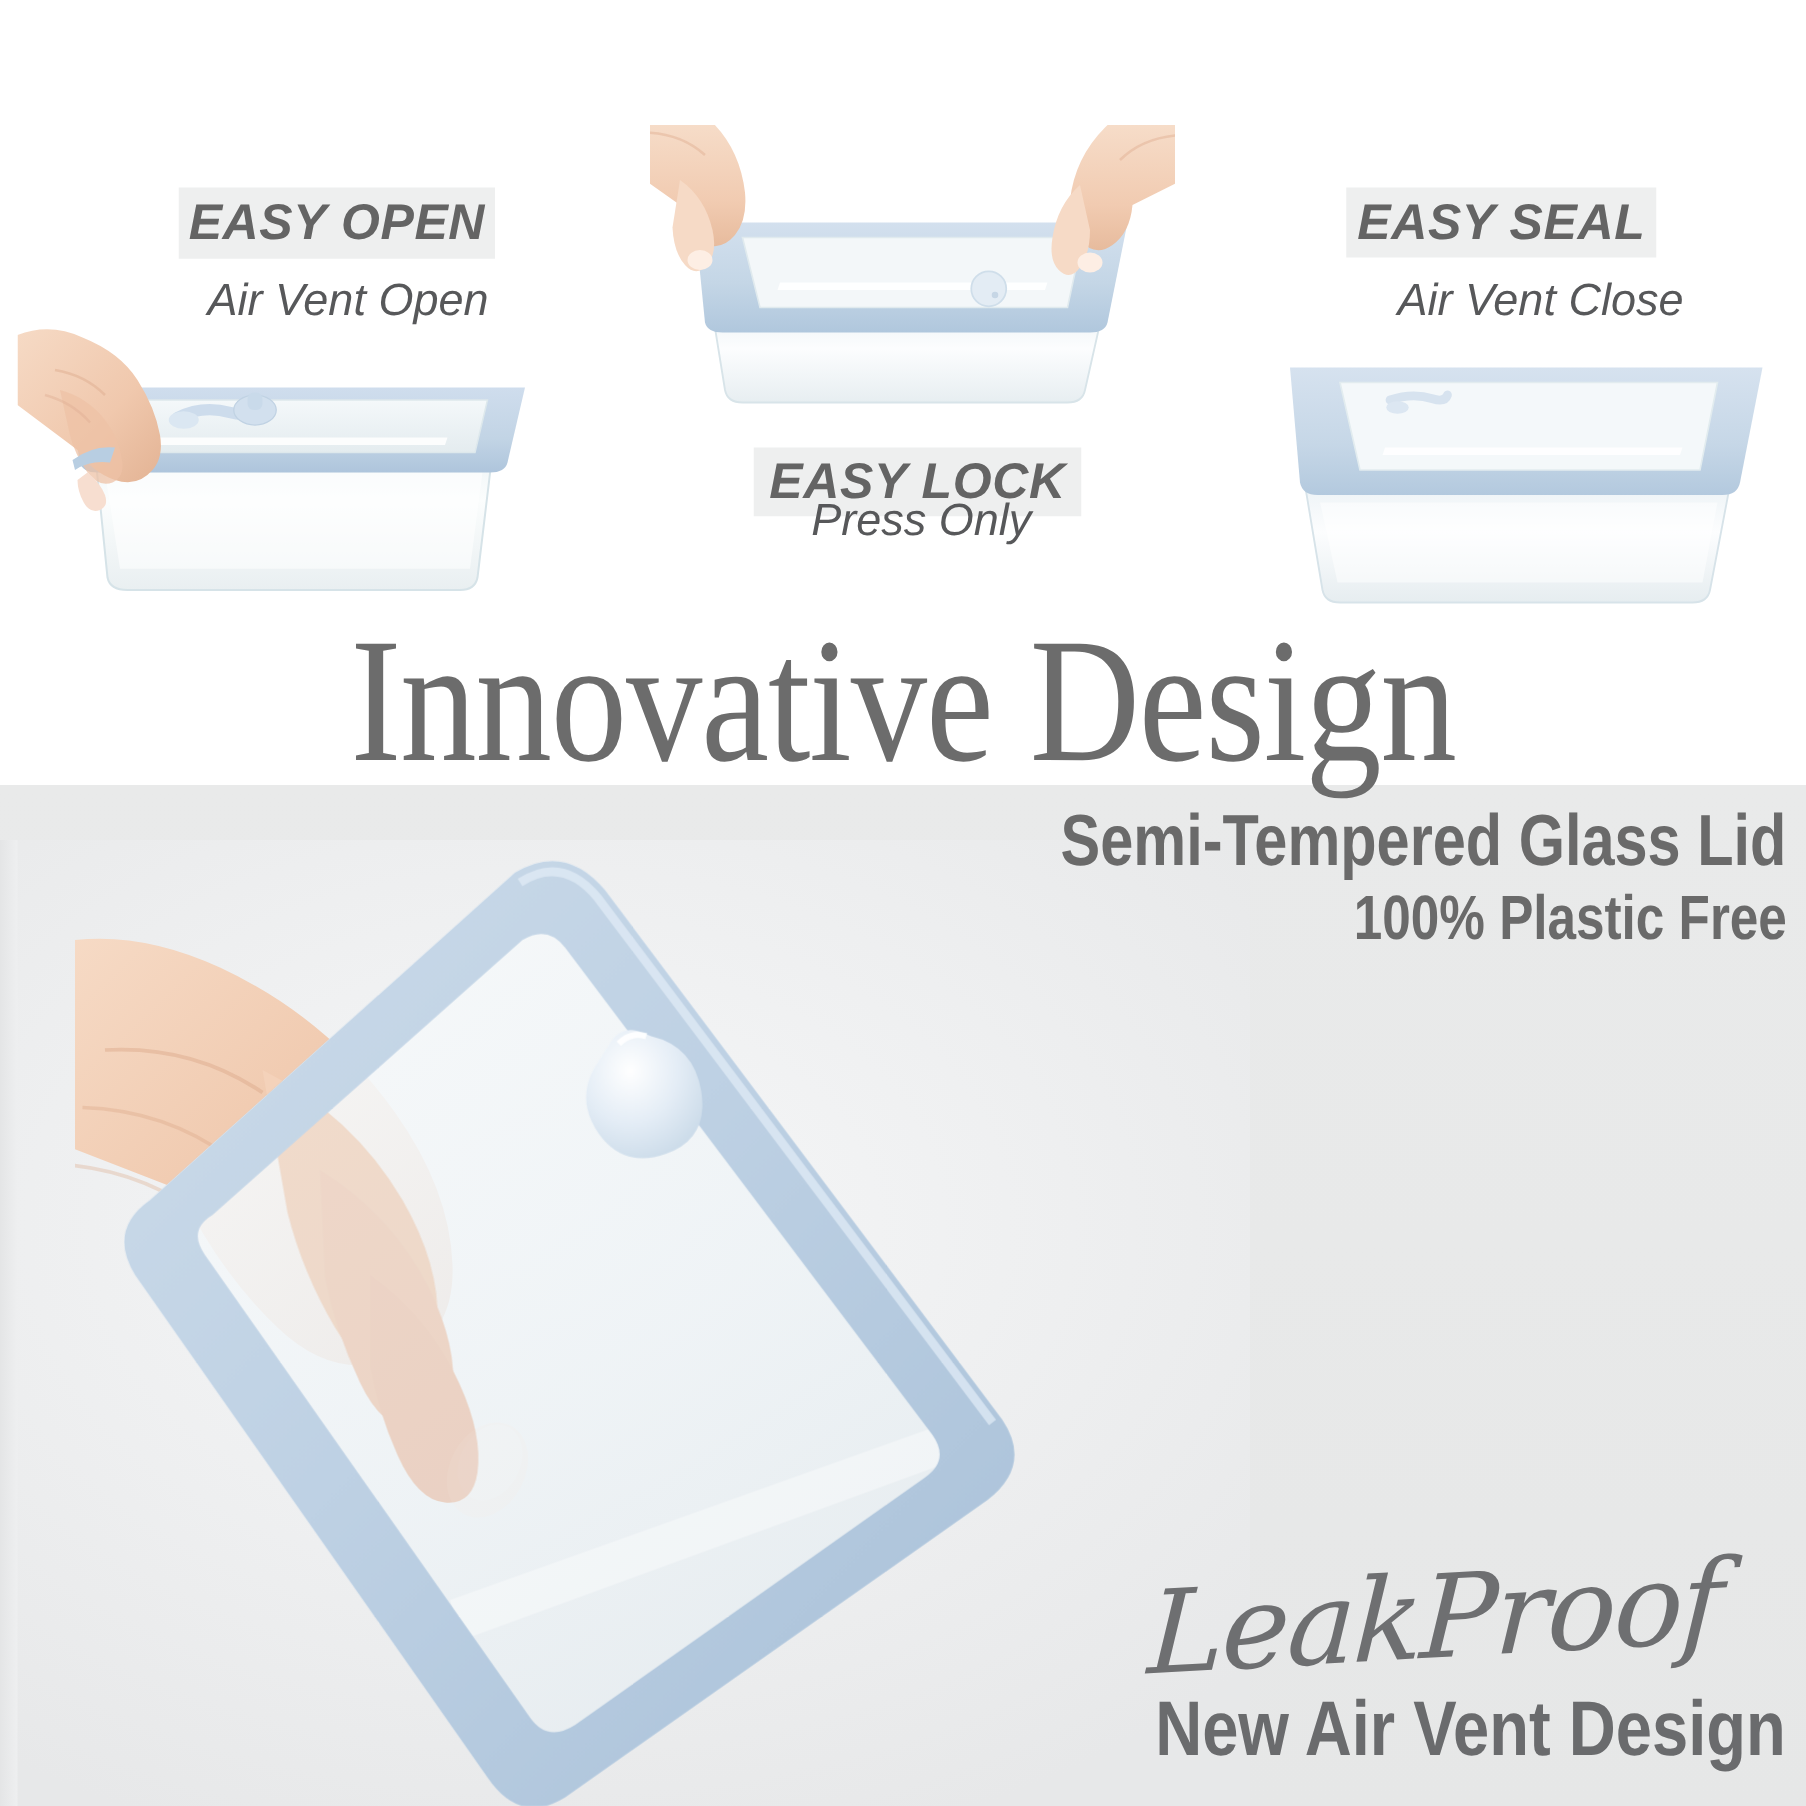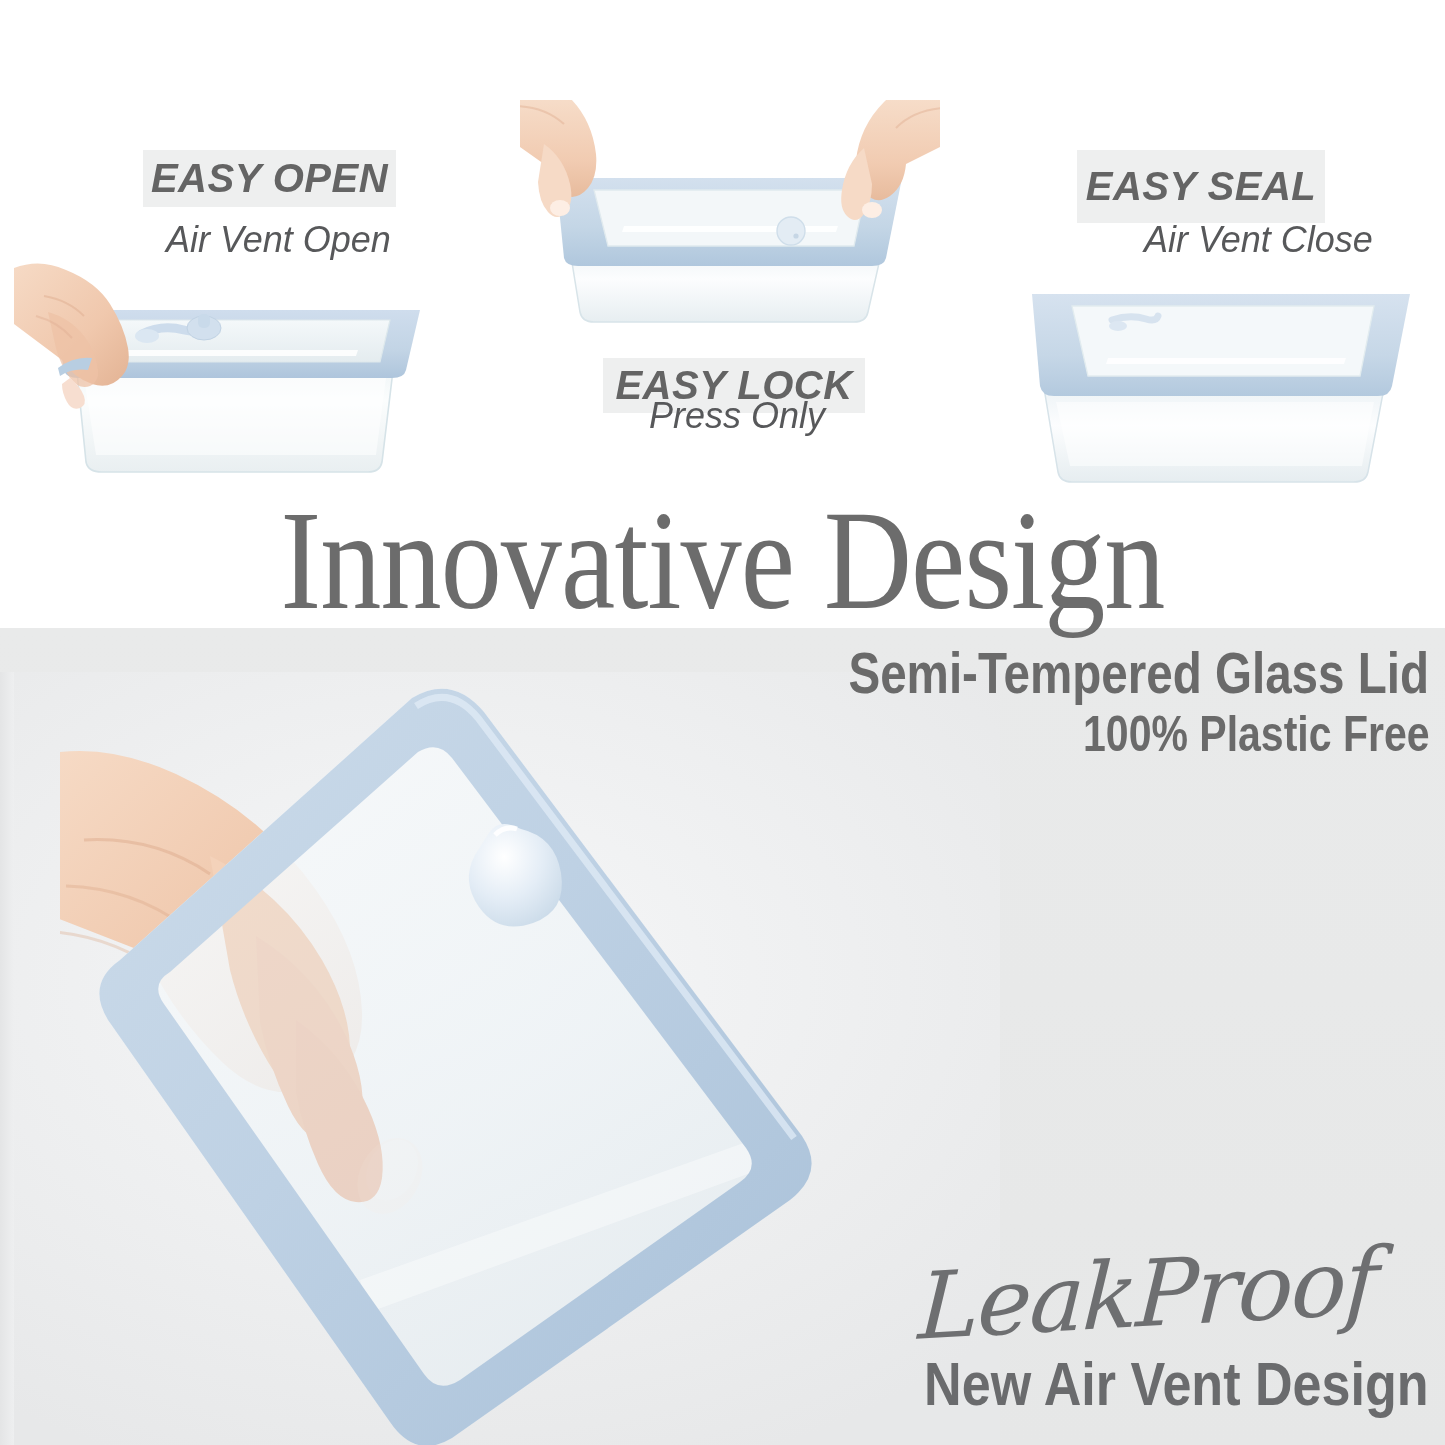--- a/index.html
+++ b/index.html
@@ -41,23 +41,23 @@
   }
 
   #tag-open{left:143px;top:150px;width:253px;height:57px;}
   #tag-open span{font-size:40px;}
   #cap-open{left:166px;top:219px;font-size:36px;}
 
   #tag-lock{left:603px;top:326px;width:262px;height:55px;margin-top:32px;}
   #tag-lock span{font-size:40px;}
   #cap-lock{left:649px;top:395px;font-size:36px;text-align:right;}
 
-  #tag-seal{left:1077px;top:150px;width:248px;height:73px;}
+  #tag-seal{left:1077px;top:150px;width:248px;height:56px;}
   #tag-seal span{font-size:40px;}
-  #cap-seal{left:1118px;top:219px;font-size:36px;margin-left:26px;}
+  #cap-seal{left:1118px;top:219px;font-size:36px;}
 
   #headline{
     position:absolute;left:0;top:489px;width:1445px;
     text-align:center;padding-right:0;
     font-family:"Liberation Serif", serif;
     font-size:142px;line-height:1;color:#6c6c6c;
     letter-spacing:-1px;
     transform:scaleX(.86);transform-origin:50% 0;
     white-space:nowrap;font-weight:400;
   }

